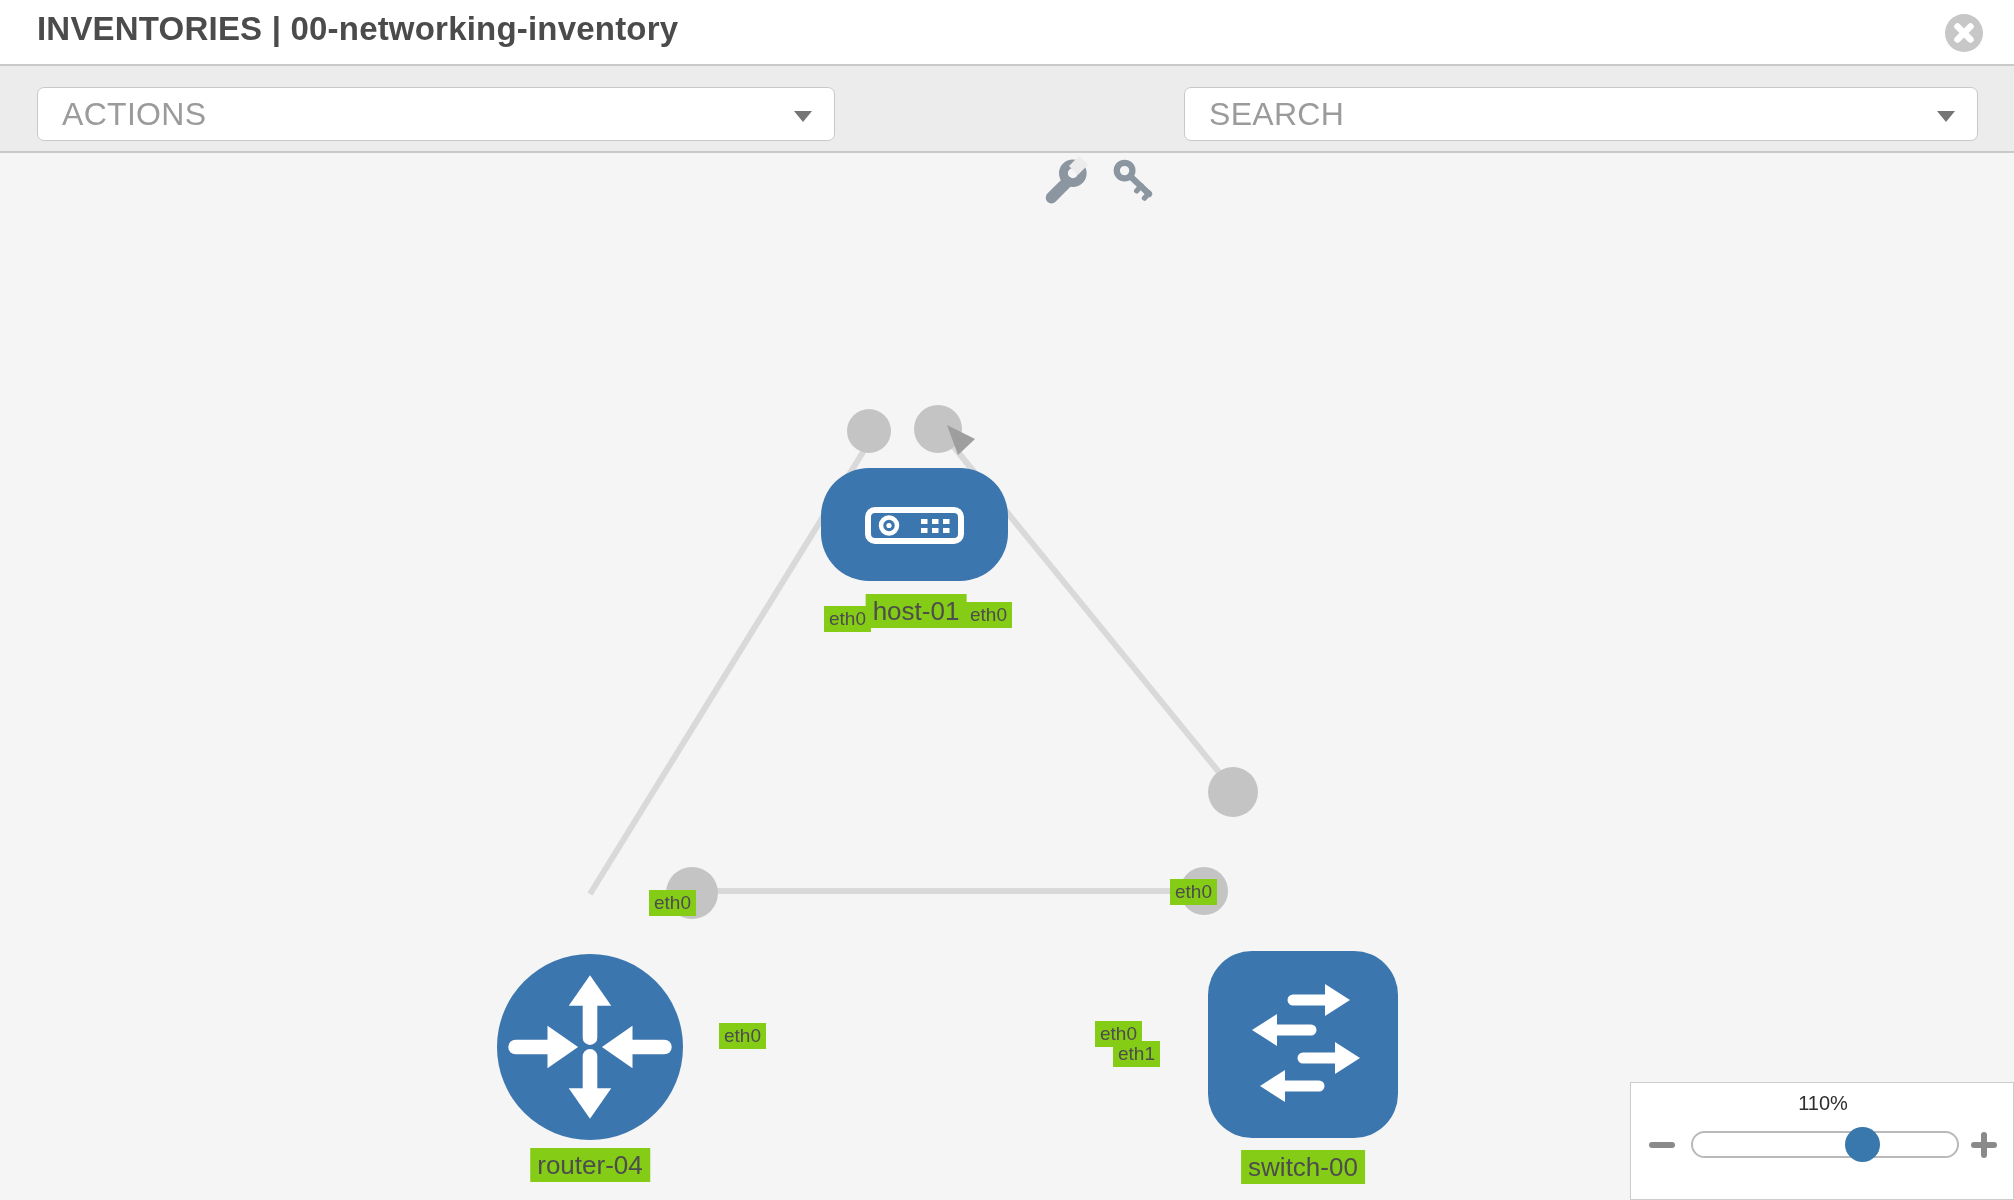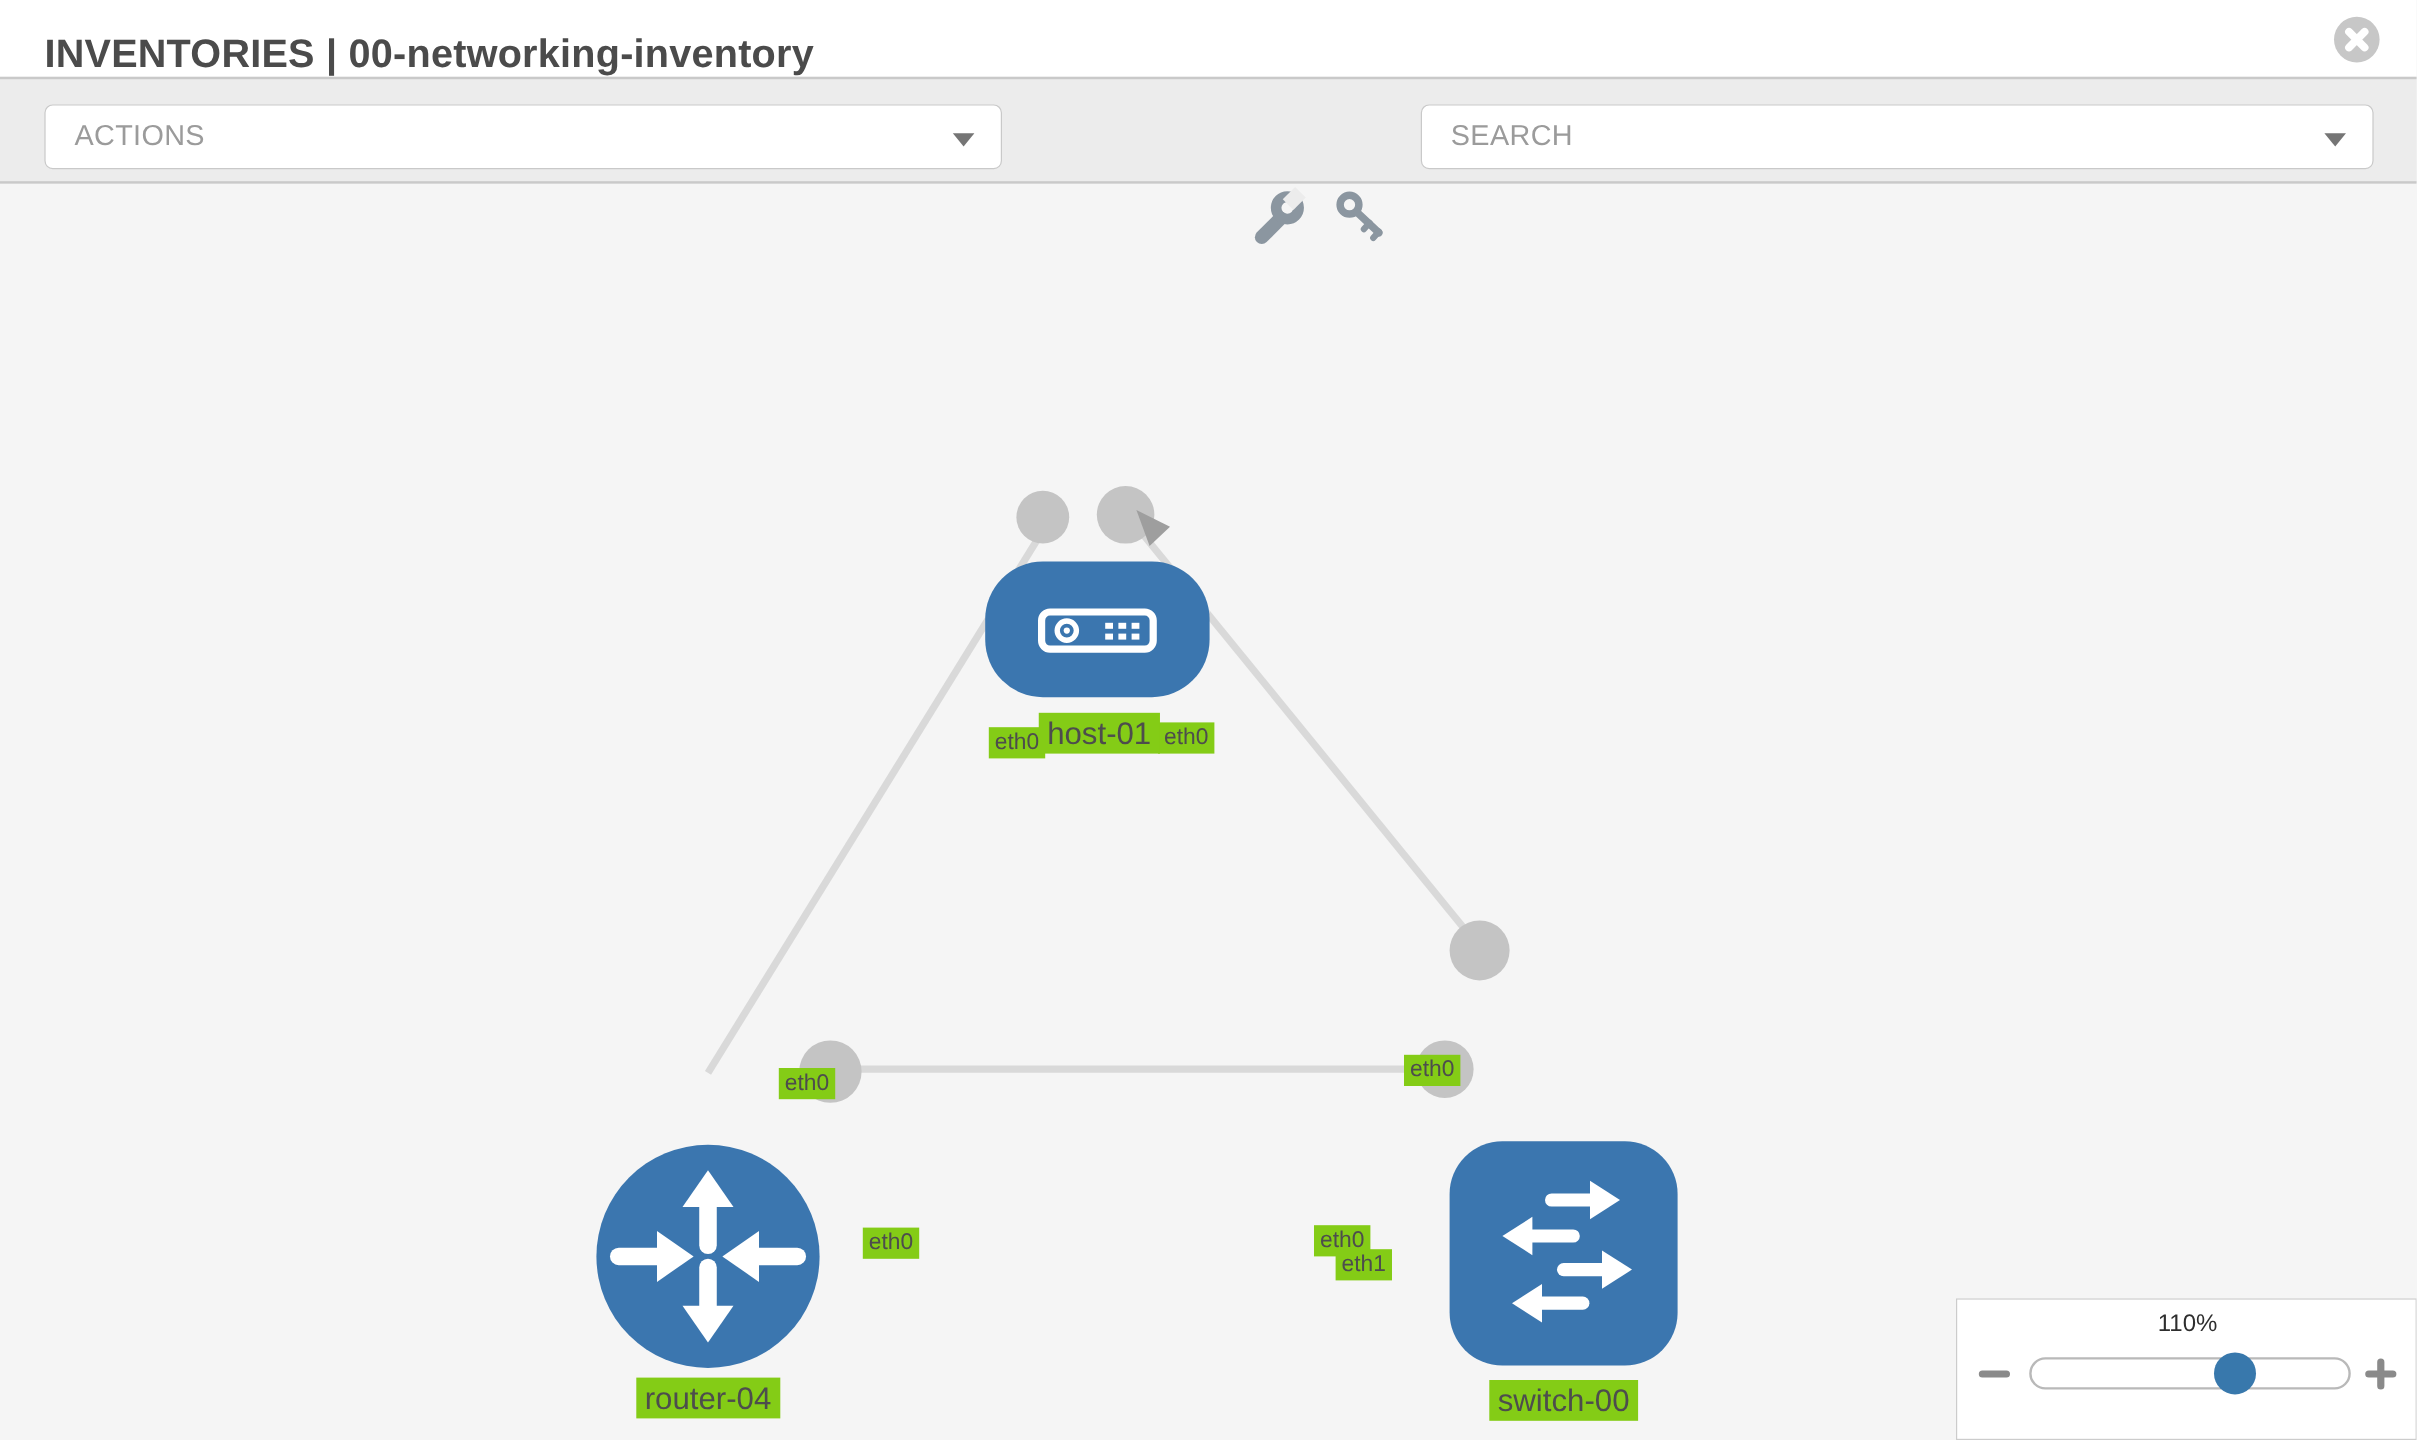--- a/index.html
+++ b/index.html
@@ -2,29 +2,29 @@
 <html><head>
 <meta charset="utf-8">
 <style>
   * { margin:0; padding:0; box-sizing:border-box; }
   html,body { width:2014px; height:1200px; background:#f5f5f5; }
   body { font-family:"Liberation Sans", sans-serif; }
   .app { position:relative; width:2014px; height:1200px; overflow:hidden; background:#f5f5f5; }
 
   
   .header { position:absolute; top:0; left:0; width:2014px; height:64px; background:#ffffff; z-index:20; }
-  .title { position:absolute; left:37px; top:26px; font-size:33px; font-weight:bold; color:#4b4b4b; letter-spacing:.2px; }
+  .title { position:absolute; left:37px; top:10px; font-size:33px; font-weight:bold; color:#4b4b4b; letter-spacing:.2px; }
   .close-btn { position:absolute; right:30px; top:13px; width:40px; height:40px; cursor:pointer; }
 
   
   .toolbar { position:absolute; top:64px; left:0; width:2014px; height:89px; background:#ececec;
              border-top:2px solid #c9c9c9; border-bottom:2px solid #c9c9c9; z-index:20; }
   .dropdown { position:absolute; top:21px; height:54px; background:#ffffff; border:1px solid #c9c9c9;
               border-radius:7px; display:flex; align-items:center; cursor:pointer; }
-  .dropdown .dd-label { font-size:24px; color:#9b9b9b; padding-left:24px; letter-spacing:.3px; }
+  .dropdown .dd-label { font-size:32px; color:#9b9b9b; padding-left:24px; letter-spacing:.3px; }
   .dropdown .caret { position:absolute; right:22px; top:23px; width:0; height:0;
                      border-left:9px solid transparent; border-right:9px solid transparent;
                      border-top:11px solid #757575; }
   .dd-actions { left:37px;  width:798px; }
   .dd-search  { left:1184px; width:794px; }
   .tool-btn { position:absolute; top:90px; width:50px; height:50px; cursor:pointer; }
   .btn-wrench { left:1040px; }
   .btn-key    { left:1110px; }
 
   

